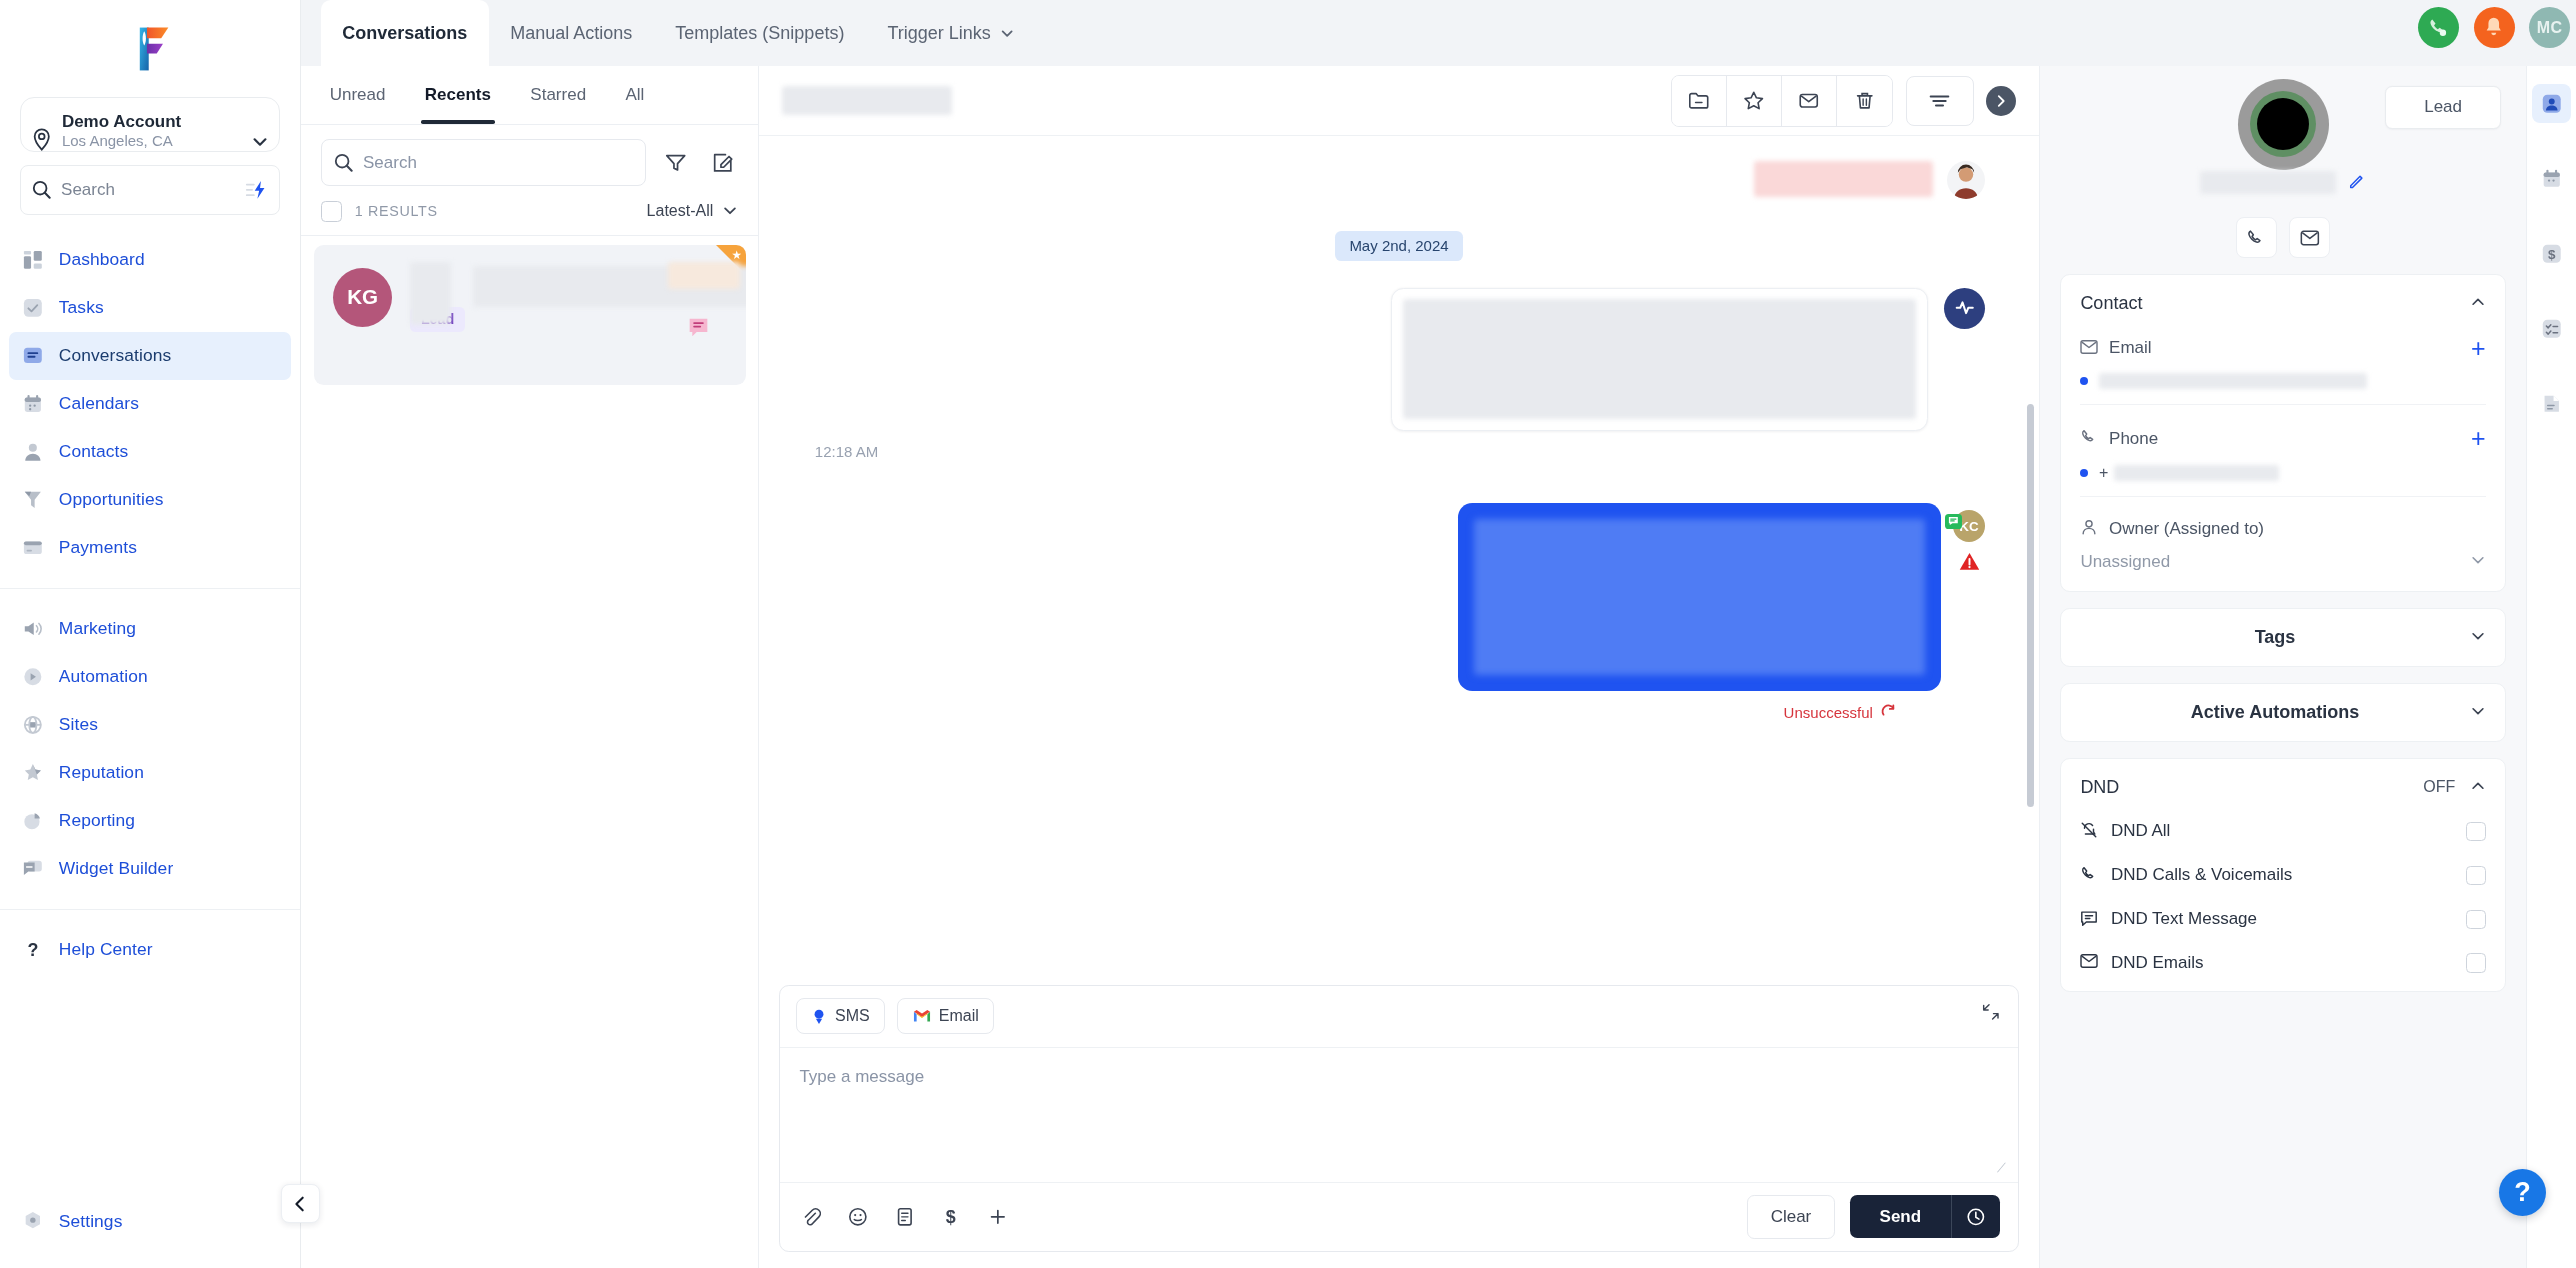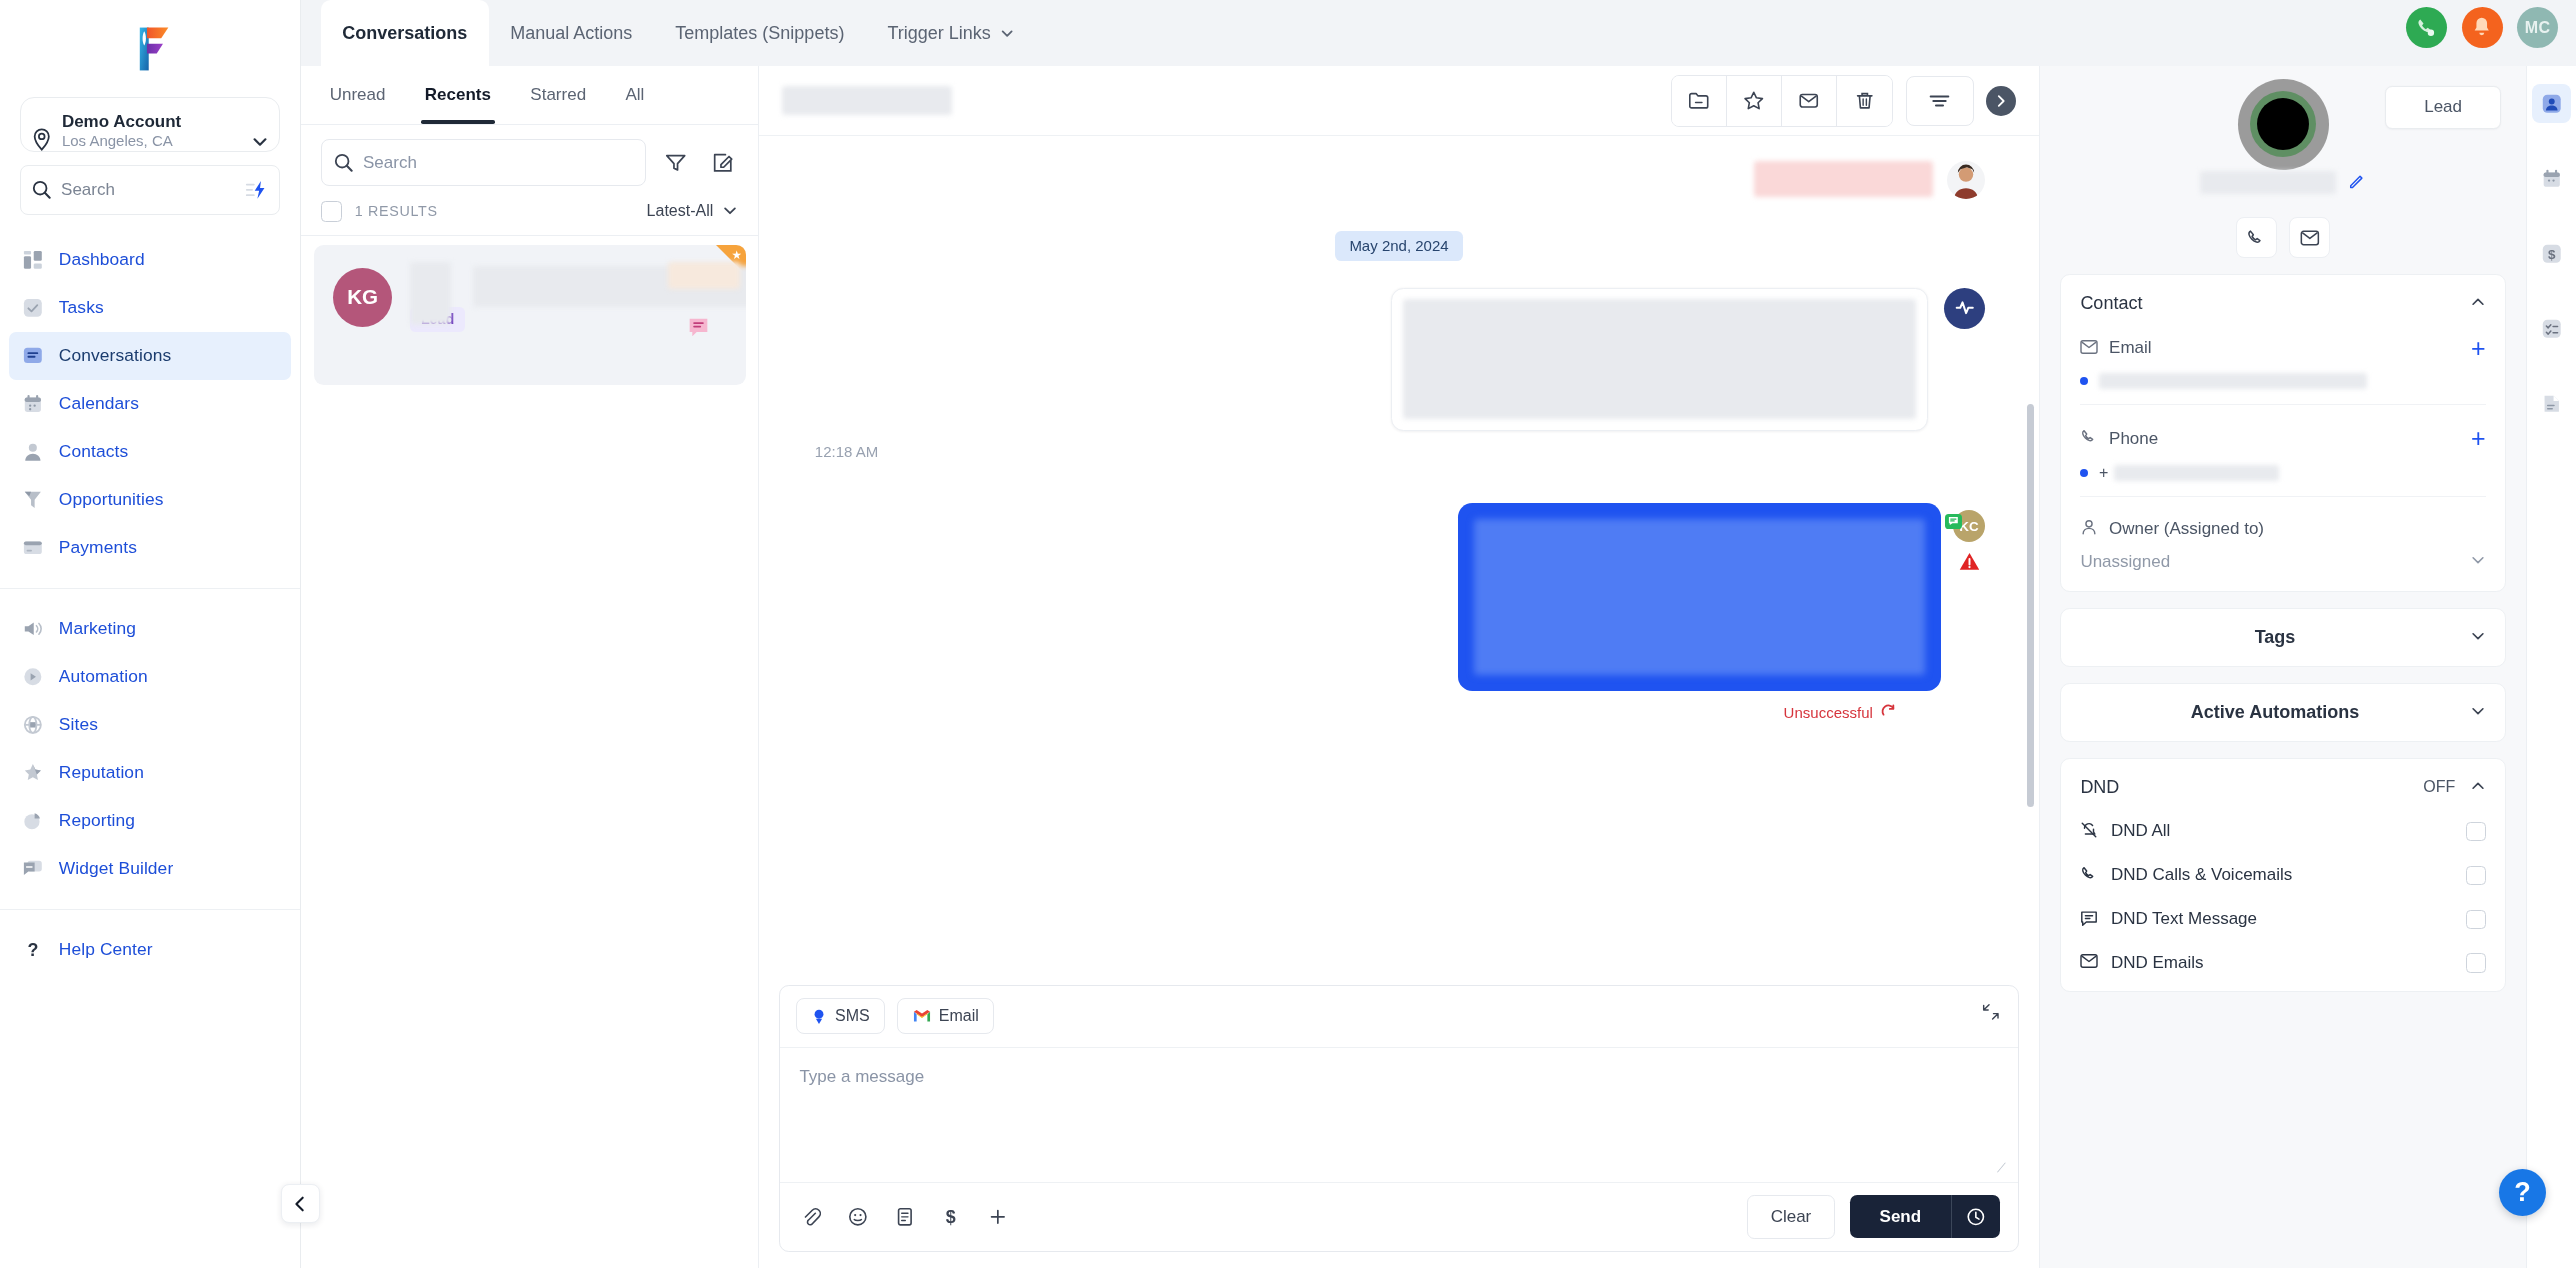--- a/index.html
+++ b/index.html
@@ -54,21 +54,21 @@
     border: 0.9px solid #eceff3; box-shadow: 0 1.8px 6.3px rgba(16,24,40,.09);
     display: flex; align-items: center; justify-content: center; cursor: pointer; z-index: 30;
   }
 
   
   .main { flex: 1; display: flex; flex-direction: column; min-width: 0; background: #f7f8fa; }
   .topbar {
     height: 66px; background: #f2f4f7; display: flex; align-items: flex-end;
     padding-left: 19.7px; position: relative;
   }
-  .topbar-avatars { position: absolute; right: 18px; top: 7.2px; display: flex; gap: 14.3px; }
+  .topbar-avatars { position: absolute; right: 6px; top: 7.2px; display: flex; gap: 14.3px; }
   .tav { width: 41px; height: 41px; border-radius: 50%; display: flex; align-items: center; justify-content: center; cursor: pointer; }
   .tav.green { background: #2eaa53; }
   .tav.orange { background: #f4631e; }
   .tav.teal { background: #8fb8b2; color: #e8f2f0; font-size: 16px; font-weight: 600; letter-spacing: 0.4px; }
   .tabs { display: flex; align-items: flex-end; height: 66px; }
   .tab {
     padding: 0 21.5px; height: 66px; display: flex; align-items: center;
     font-size: 18px; color: #5b6473; cursor: pointer; white-space: nowrap;
   }
   .tab.active {
@@ -405,20 +405,31 @@
       <div class="nav-item">
         <span class="nav-icon">
           <svg width="19.7" height="19.7" viewBox="0 0 22 22">
               <text x="11" y="18" font-size="20" font-weight="700" fill="#2a3342" text-anchor="middle" font-family="Liberation Sans, sans-serif">?</text>
             </svg>
         </span>
         <span class="lbl">Help Center</span>
       </div>
     </nav>
 
+    <div class="nav-bottom">
+      <div class="nav-item">
+        <span class="nav-icon">
+          <svg width="19.7" height="19.7" viewBox="0 0 22 22">
+              <path d="M11 1l8 4.6v9.2L11 19.4 3 14.8V5.6z" fill="#d7dce4"></path>
+              <circle cx="11" cy="10.2" r="3" fill="#9aa3b0"></circle>
+            </svg>
+        </span>
+        <span class="lbl">Settings</span>
+      </div>
+    </div>
 
     <div class="collapse-btn">
       <svg width="18" height="18" viewBox="0 0 20 20">
         <path d="M13 3L6 10l7 7" fill="none" stroke="#141b29" stroke-width="2.3" stroke-linecap="round" stroke-linejoin="round"></path>
       </svg>
     </div>
   </aside>
 
   <div class="main">
 

